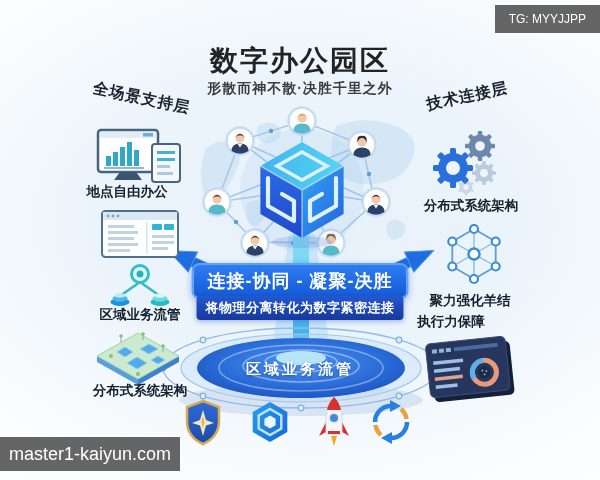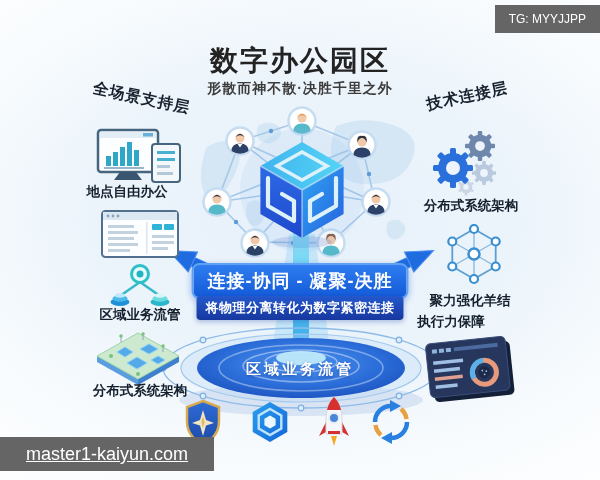--- a/index.html
+++ b/index.html
@@ -24,21 +24,21 @@
     background:linear-gradient(180deg,#2f7df0 0%,#135ad8 100%);
     border:2px solid #5fa0f2;box-shadow:0 2px 6px rgba(20,80,200,.35);}
   #banner2{top:296px;font-size:13px;letter-spacing:.5px;padding:3px 9px;border-radius:4px;
     background:linear-gradient(180deg,#2458cc 0%,#17389f 100%);
     box-shadow:0 2px 5px rgba(20,60,160,.3);}
   #platform-label{left:50%;top:360px;transform:translateX(-50%);
     color:#fff;font-size:15px;font-weight:bold;letter-spacing:3px;white-space:nowrap;
     text-shadow:0 1px 3px rgba(10,50,140,.6);}
   .wm{background:#656565;color:#fff;white-space:nowrap;}
   #wm-tr{right:0;top:5px;height:28px;line-height:28px;padding:0 14px;font-size:12px;}
-  #wm-bl{left:0;top:437px;height:34px;line-height:34px;padding:0 26px;font-size:18px;text-decoration:underline;}
+  #wm-bl{left:0;top:437px;height:34px;line-height:34px;padding:0 9px;font-size:18px;}
   svg{display:block;}
 </style>
 </head>
 <body>
 
 <div id="stage">
 
   <svg class="abs" style="left:0;top:0;" width="600" height="480" viewBox="0 0 600 480">
     <defs>
       <linearGradient id="beamGrad" x1="0" y1="0" x2="0" y2="1">

